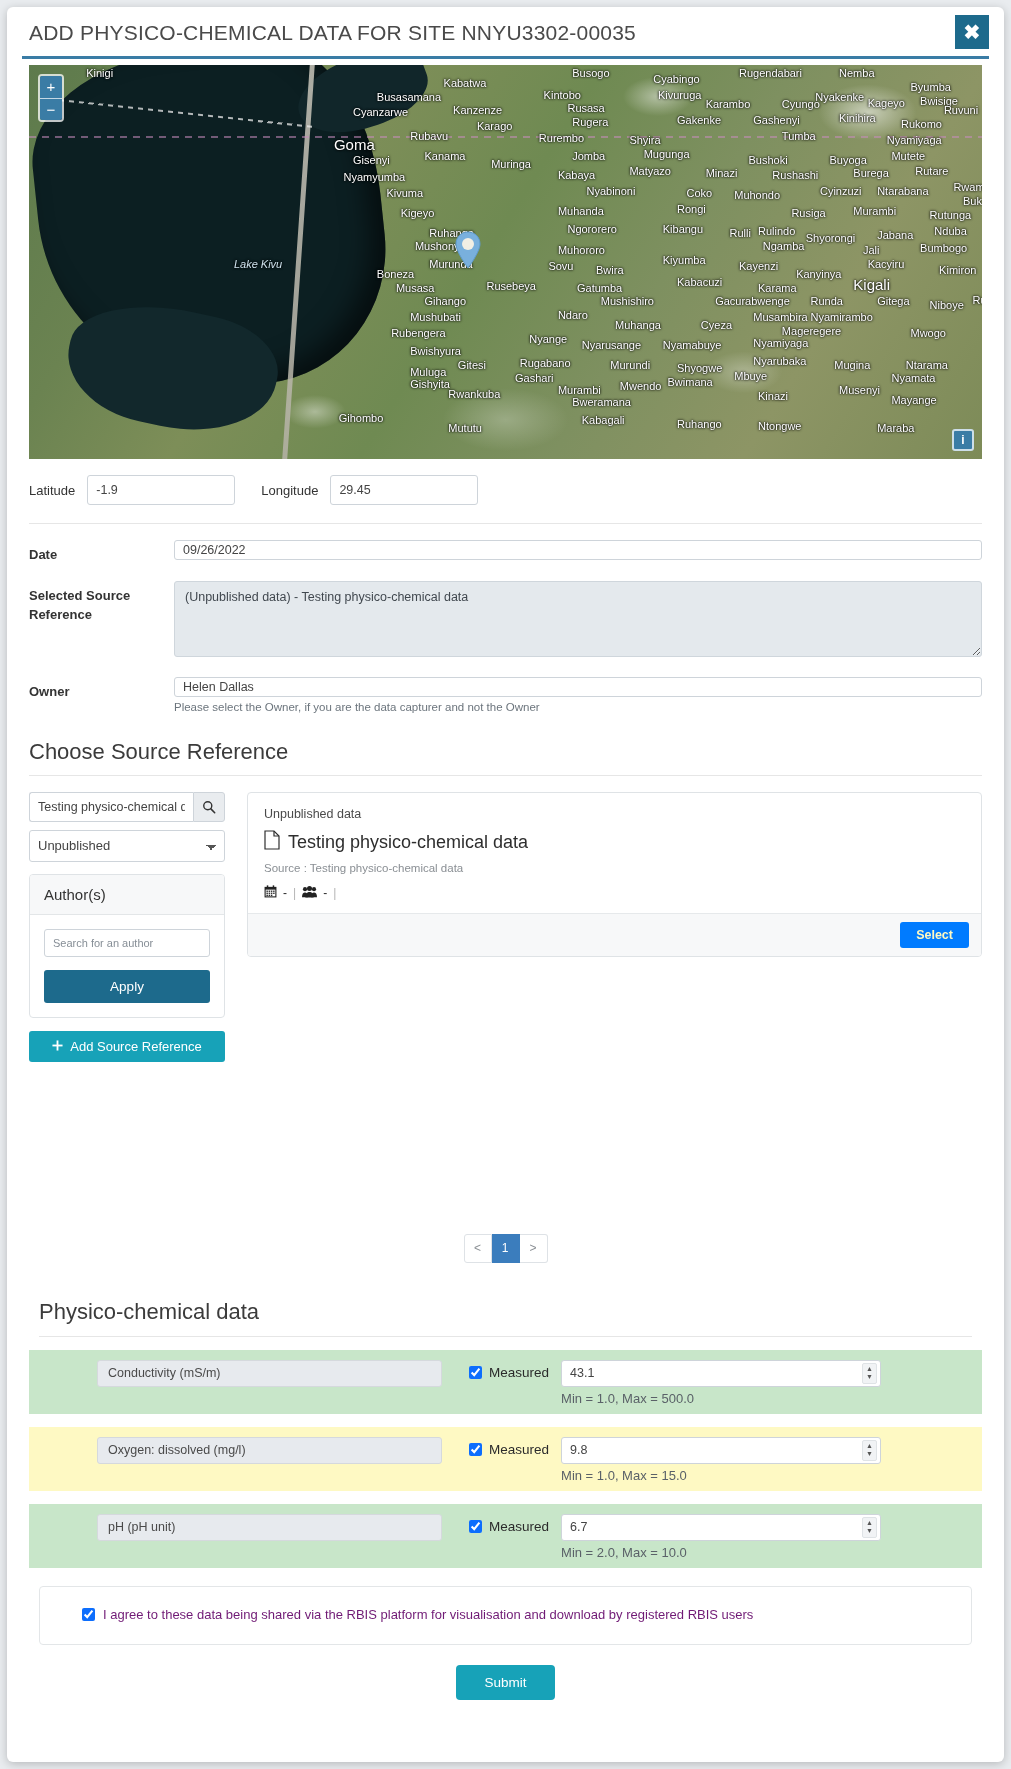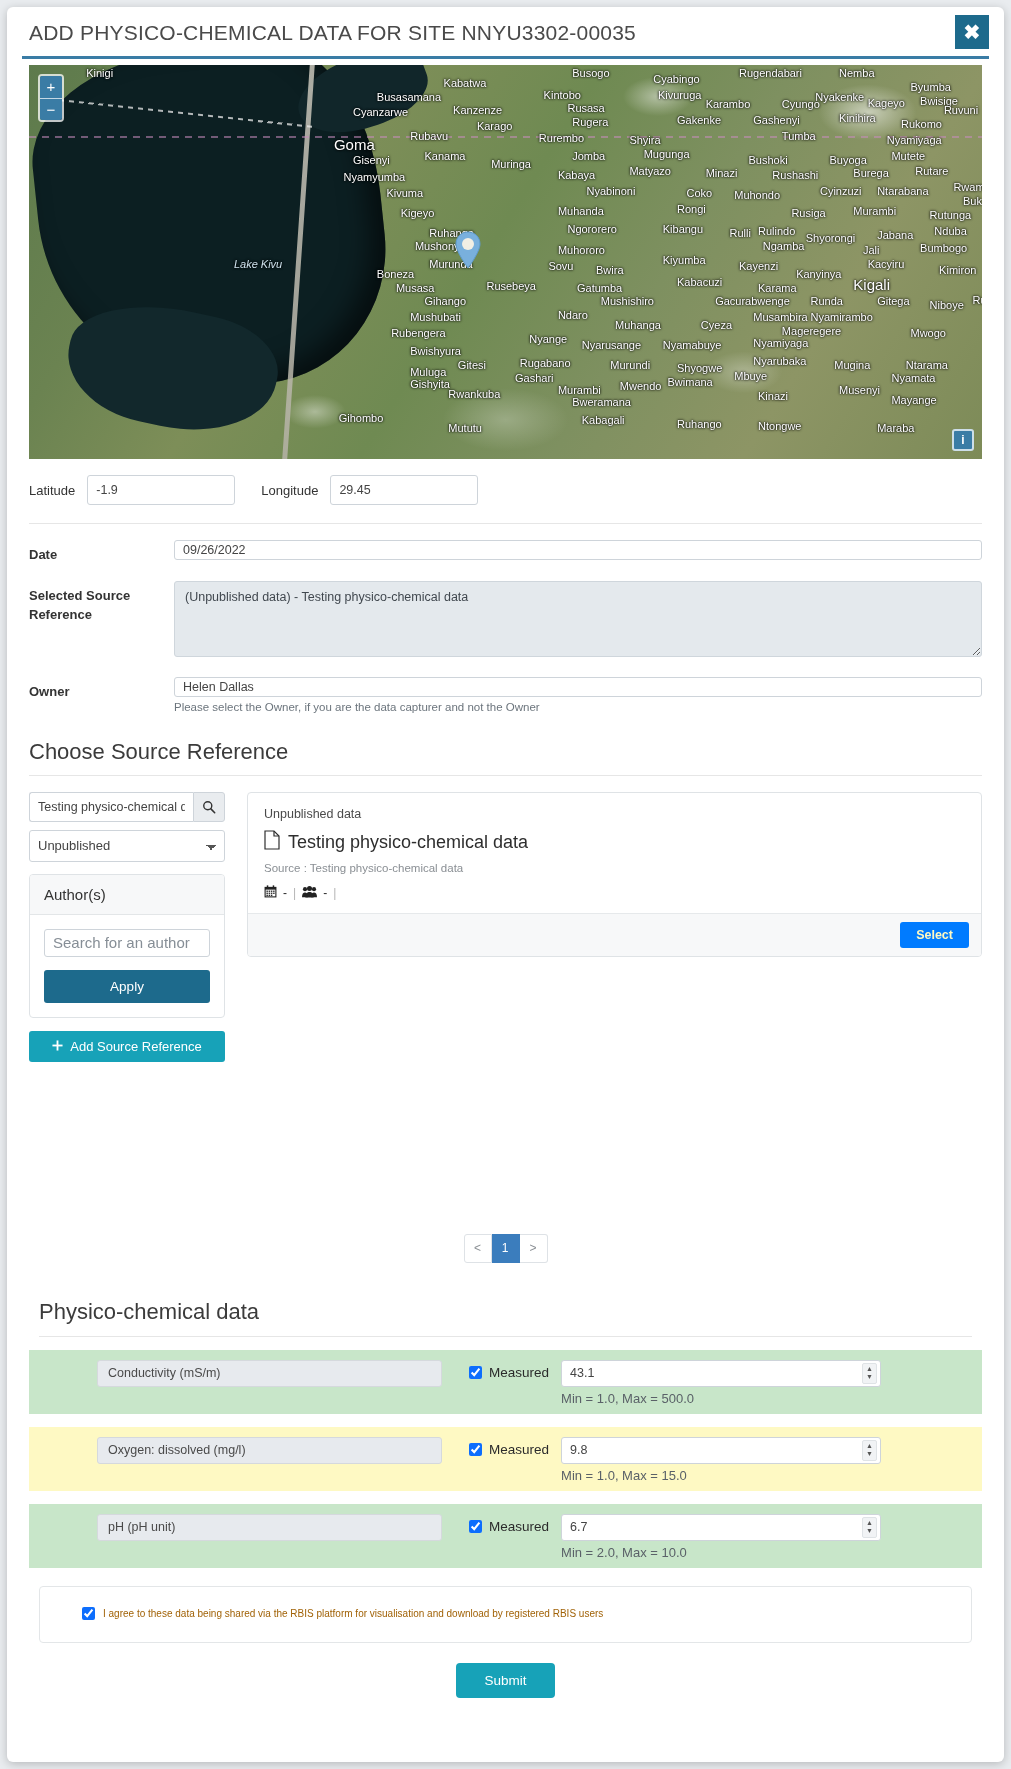--- a/index.html
+++ b/index.html
@@ -294,21 +294,21 @@
     font-size: 15px;
     color: #333;
   }
   .authors-body { padding: 14px; }
   .authors-body input {
     width: 100%;
     height: 28px;
     border: 1px solid #ced4da;
     border-radius: 3px;
     padding: 0 8px;
-    font-size: 15px;
+    font-size: 11px;
     font-family: "Liberation Sans", sans-serif;
     outline: none;
   }
   .authors-body input::placeholder { color: #868e96; }
   .btn-apply {
     margin-top: 13px;
     width: 100%;
     height: 33px;
     background: #1d6a8c;
     border: none;
@@ -461,21 +461,21 @@
 
   
   .agree-box {
     margin: 18px 10px 0 10px;
     border: 1px solid #e3e6e8;
     border-radius: 4px;
     padding: 20px 0 22px 0;
     background: #fff;
   }
   .agree-inner { display: flex; align-items: center; gap: 8px; margin-left: 42px; }
-  .agree-inner label { font-size: 10px; color: #a16207; }
+  .agree-inner label { font-size: 13px; color: #701a75; }
   .submit-wrap { text-align: center; margin-top: 20px; }
   .btn-submit {
     background: #17a2b8;
     border: none;
     border-radius: 4px;
     color: #fff;
     font-size: 13.5px;
     padding: 10px 28px;
     cursor: pointer;
     font-family: "Liberation Sans", sans-serif;

